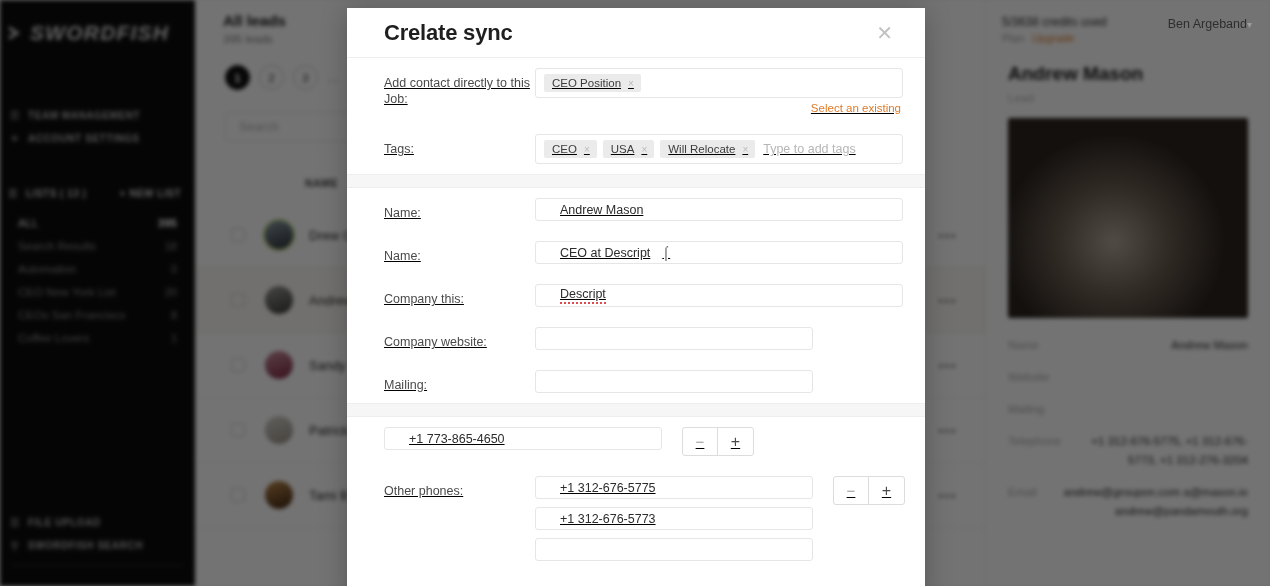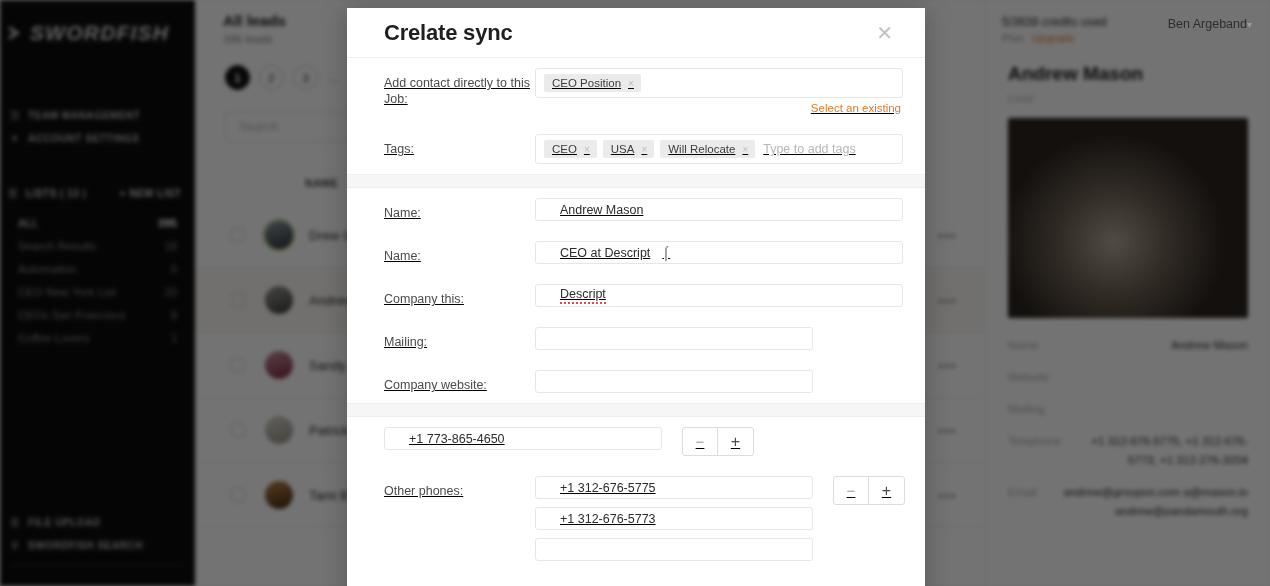--- a/index.html
+++ b/index.html
@@ -580,30 +580,30 @@
         <div class="frow">
           <div class="flabel">Company this:</div>
           <div class="fctl">
             <div class="inp">
               <span class="spell">Descript</span>
             </div>
           </div>
         </div>
 
         <div class="frow">
-          <div class="flabel">Mailing:</div>
+          <div class="flabel">Company website:</div>
           <div class="fctl">
             <div class="inp narrow">
               <span></span>
             </div>
           </div>
         </div>
 
         <div class="frow">
-          <div class="flabel">Company website:</div>
+          <div class="flabel">Mailing:</div>
           <div class="fctl">
             <div class="inp narrow">
               <span></span>
             </div>
           </div>
         </div>
       </div>
 
       <div class="sep"></div>
 

